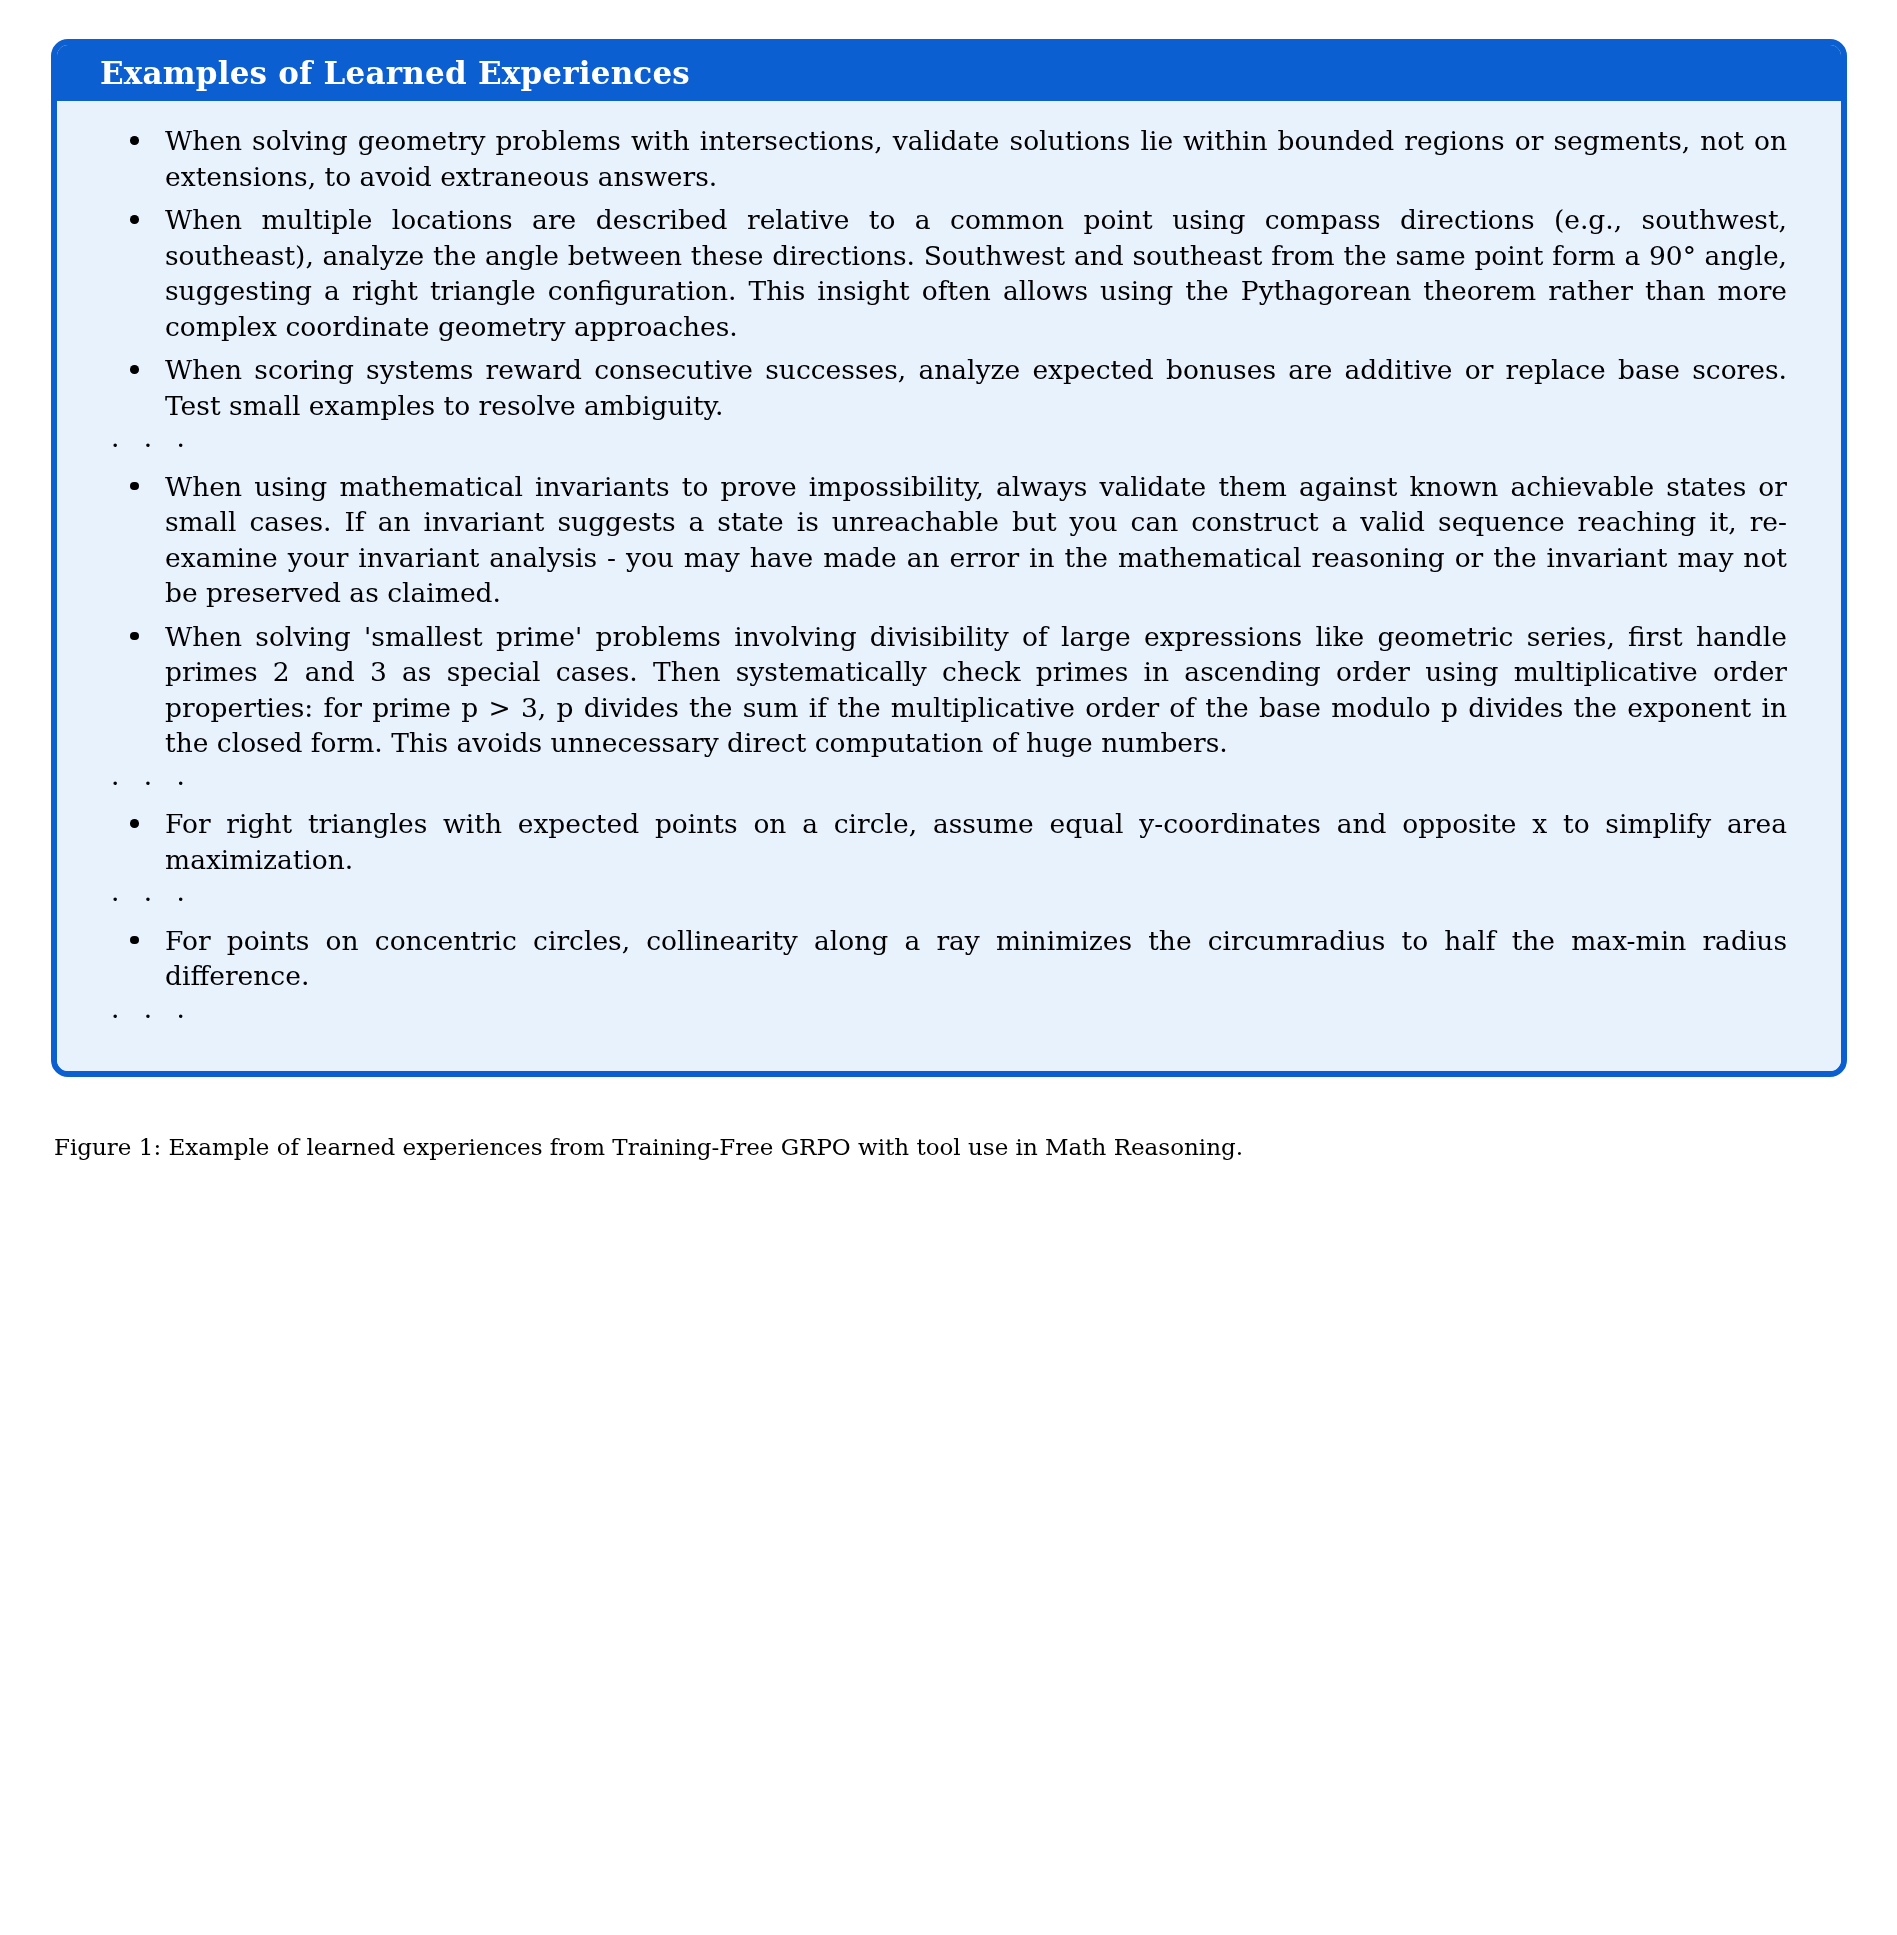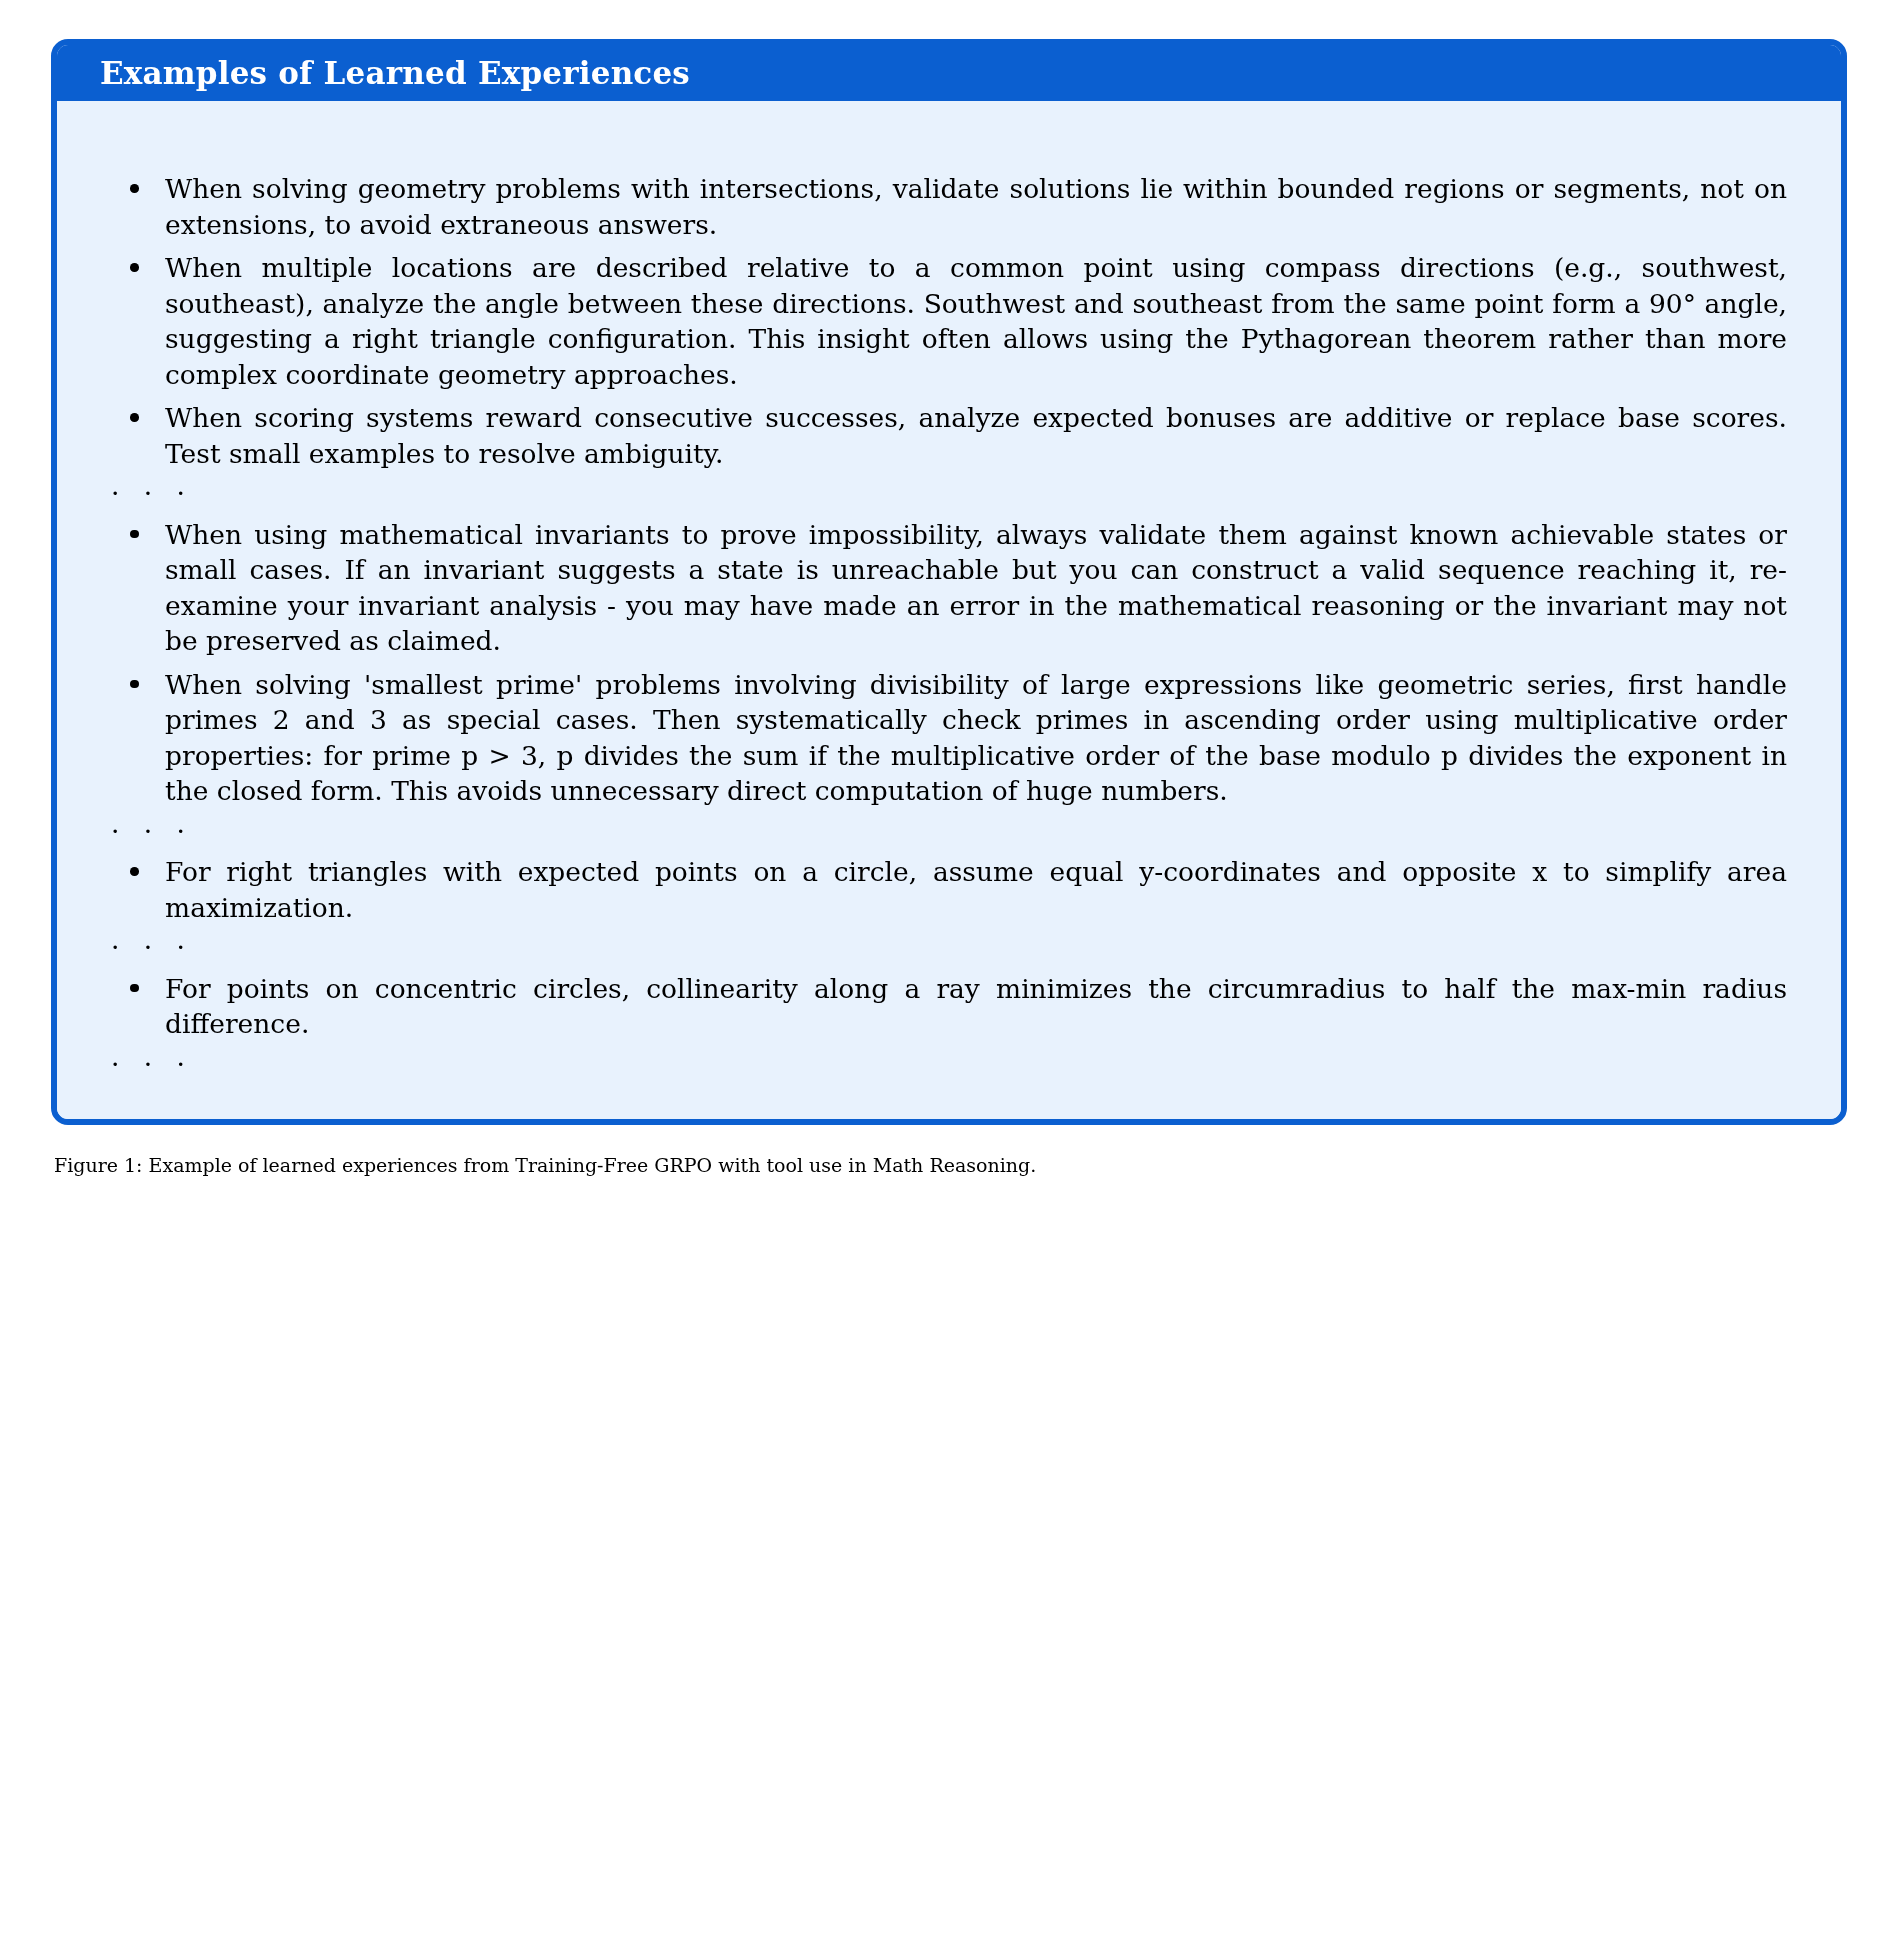--- a/index.html
+++ b/index.html
@@ -42,21 +42,20 @@
     font-size: 31px;
     line-height: 1.0;
     padding: 13px 0 12px 43px;
     letter-spacing: 0.2px;
   }
 
   .tcb-body {
     background: #E8F2FD;
     padding: 22px 54px 32px 50px;
     box-sizing: border-box;
-    margin-top: 48px;
   }
 
   
   .group {
     list-style: none;
     margin: 0;
     padding: 0;
   }
 
   .bullet-item {
@@ -93,22 +92,22 @@
     font-size: 26.5px;
     line-height: 1.0;
     letter-spacing: 0.30em;
     padding: 9px 0 10px 4px;
     color: #000000;
     user-select: none;
   }
 
   
   .caption {
-    margin-top: 28px;
-    font-size: 19px;
+    margin-top: 56px;
+    font-size: 23px;
     line-height: 1.3;
     text-align: left;
     color: #000000;
     padding-left: 3px;
   }
 </style>
 </head>
 <body>
 
 <div class="page">

